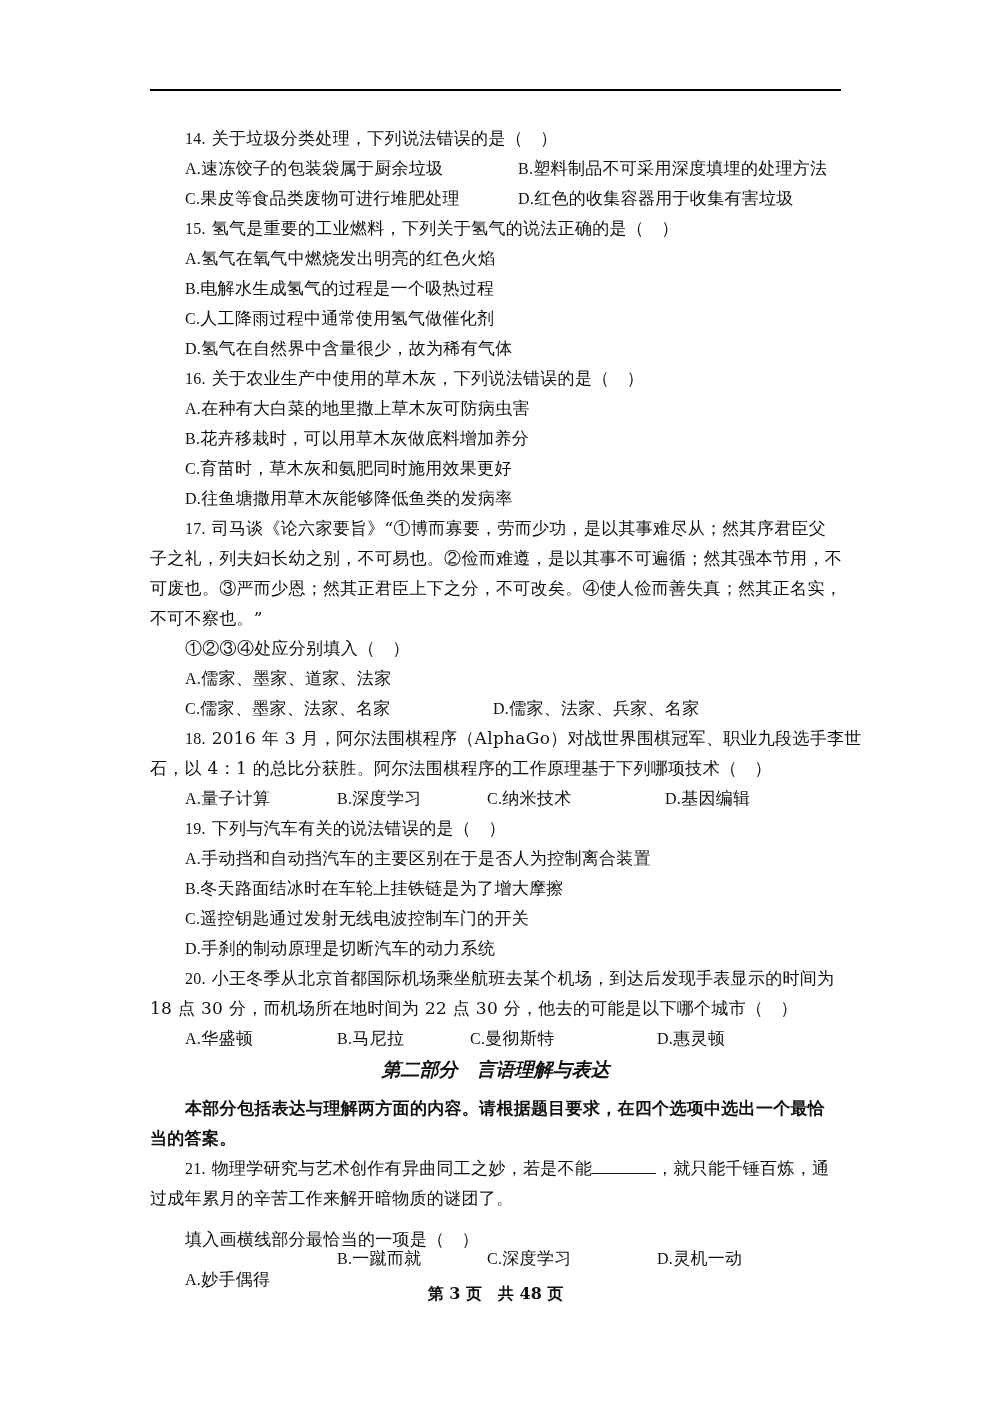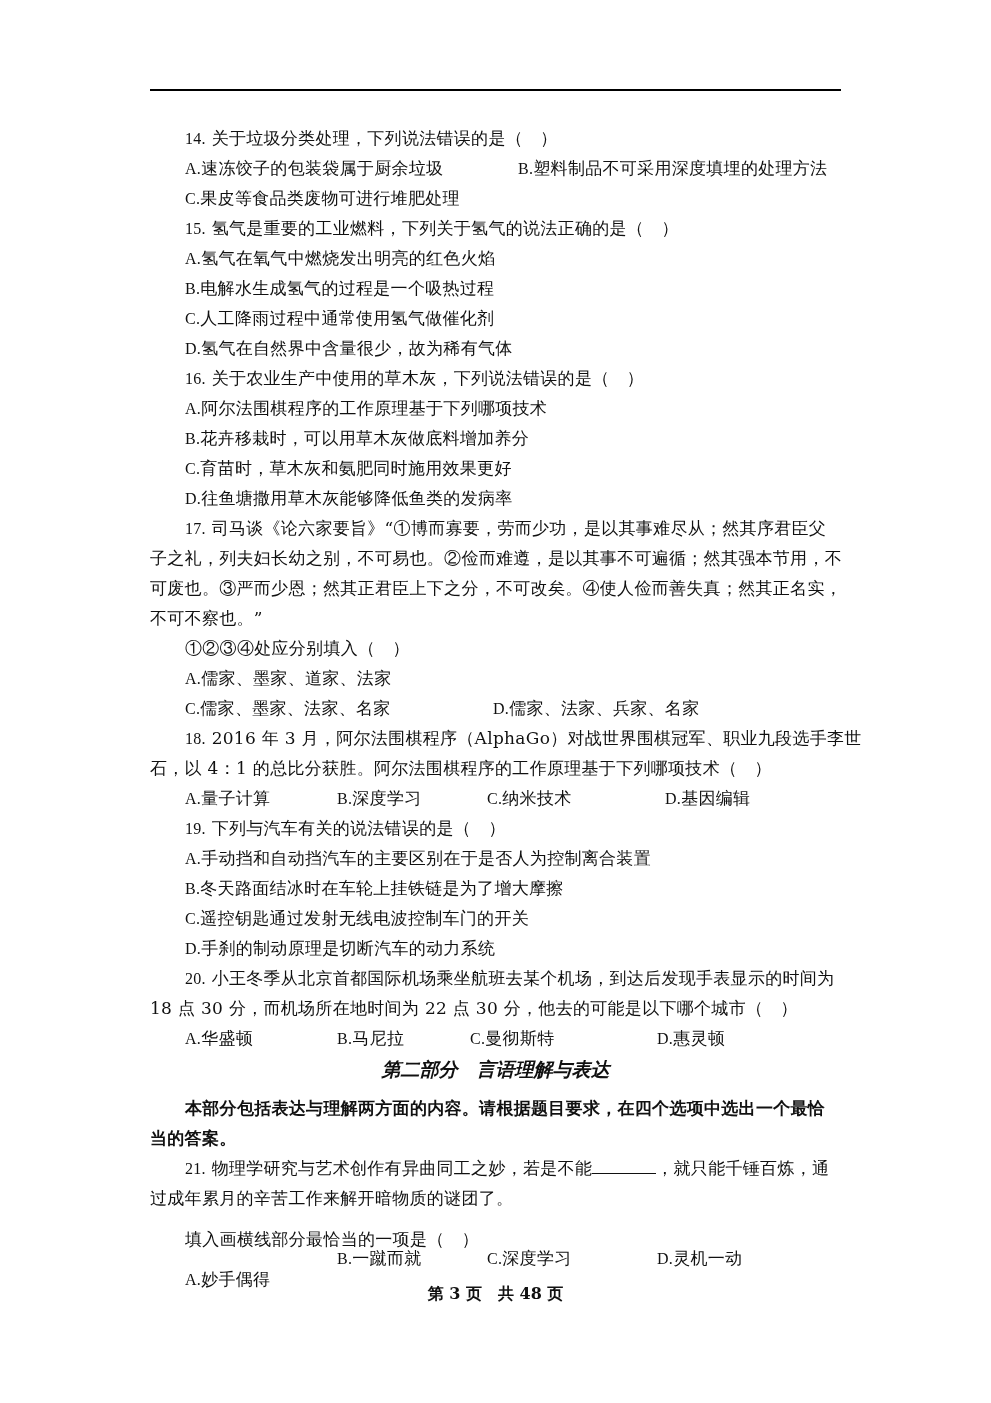--- a/index.html
+++ b/index.html
@@ -41,36 +41,37 @@
   <div class="line ind" style="top:123px;">
     <span class="qnum">14.</span>
     <span>关于垃圾分类处理，下列说法错误的是（　）</span>
   </div>
   <div class="line ind" style="top:153px;">
     <span class="opt" style="left:0;"><span class="opt-letter">A.</span><span>速冻饺子的包装袋属于厨余垃圾</span></span>
     <span class="opt" style="left:333px;"><span class="opt-letter">B.</span><span>塑料制品不可采用深度填埋的处理方法</span></span>
   </div>
   <div class="line ind" style="top:183px;">
     <span class="opt" style="left:0;"><span class="opt-letter">C.</span><span>果皮等食品类废物可进行堆肥处理</span></span>
+    <span class="opt" style="left:333px;"><span class="opt-letter">D.</span><span>红色的收集容器用于收集有害垃圾</span></span>
   </div>
 
   <div class="line ind" style="top:213px;">
     <span class="qnum">15.</span>
     <span>氢气是重要的工业燃料，下列关于氢气的说法正确的是（　）</span>
   </div>
   <div class="line ind" style="top:243px;"><span class="opt-letter">A.</span><span>氢气在氧气中燃烧发出明亮的红色火焰</span></div>
   <div class="line ind" style="top:273px;"><span class="opt-letter">B.</span><span>电解水生成氢气的过程是一个吸热过程</span></div>
   <div class="line ind" style="top:303px;"><span class="opt-letter">C.</span><span>人工降雨过程中通常使用氢气做催化剂</span></div>
   <div class="line ind" style="top:333px;"><span class="opt-letter">D.</span><span>氢气在自然界中含量很少，故为稀有气体</span></div>
 
   <div class="line ind" style="top:363px;">
     <span class="qnum">16.</span>
     <span>关于农业生产中使用的草木灰，下列说法错误的是（　）</span>
   </div>
-  <div class="line ind" style="top:393px;"><span class="opt-letter">A.</span><span>阿尔法围棋程序的工作原理基于下列哪项技术</span></div>
+  <div class="line ind" style="top:393px;"><span class="opt-letter">A.</span><span>在种有大白菜的地里撒上草木灰可防病虫害</span></div>
   <div class="line ind" style="top:423px;"><span class="opt-letter">B.</span><span>花卉移栽时，可以用草木灰做底料增加养分</span></div>
   <div class="line ind" style="top:453px;"><span class="opt-letter">C.</span><span>育苗时，草木灰和氨肥同时施用效果更好</span></div>
   <div class="line ind" style="top:483px;"><span class="opt-letter">D.</span><span>往鱼塘撒用草木灰能够降低鱼类的发病率</span></div>
 
   <div class="line ind" style="top:513px;">
     <span class="qnum">17.</span>
     <span>司马谈《论六家要旨》“①博而寡要，劳而少功，是以其事难尽从；然其序君臣父</span>
   </div>
   <div class="line" style="top:543px;">子之礼，列夫妇长幼之别，不可易也。②俭而难遵，是以其事不可遍循；然其强本节用，不</div>
   <div class="line" style="top:573px;">可废也。③严而少恩；然其正君臣上下之分，不可改矣。④使人俭而善失真；然其正名实，</div>

